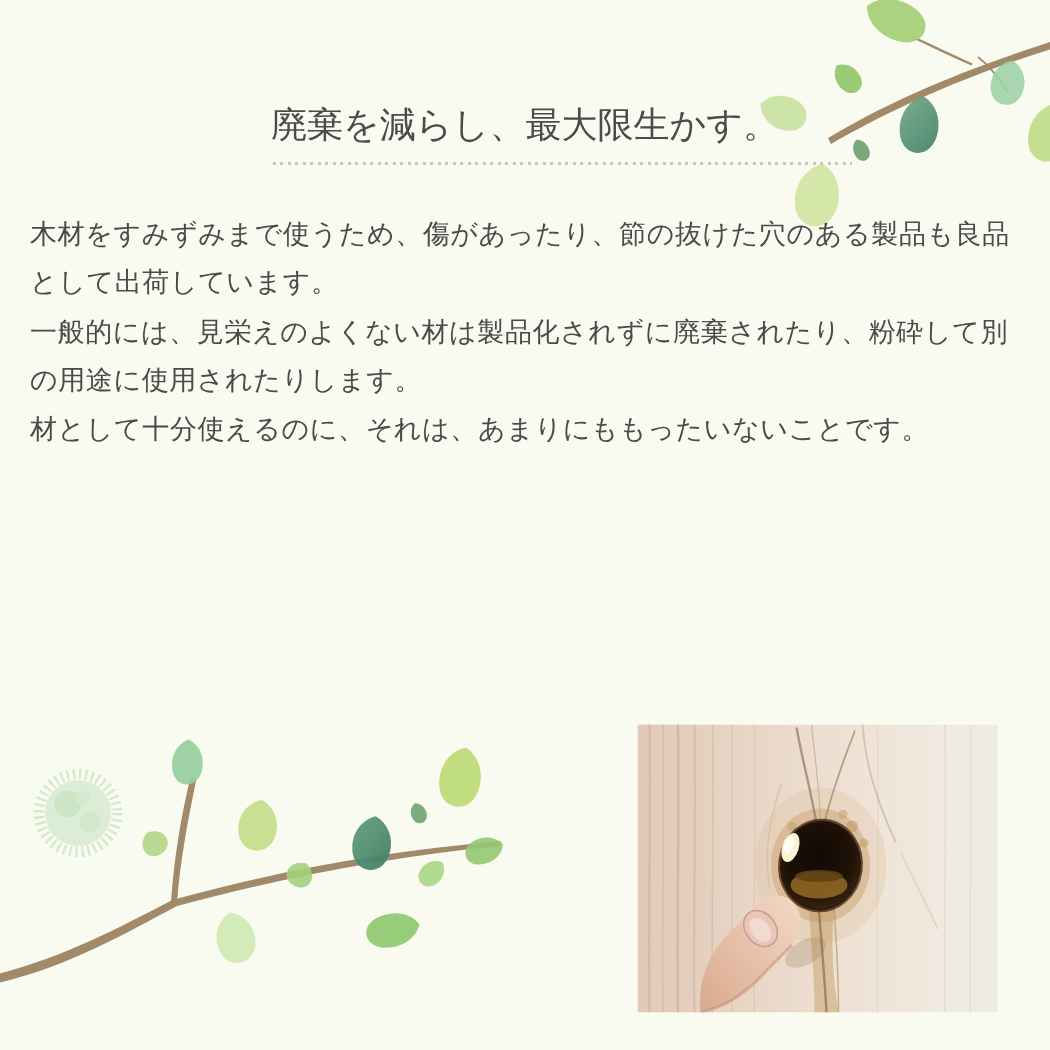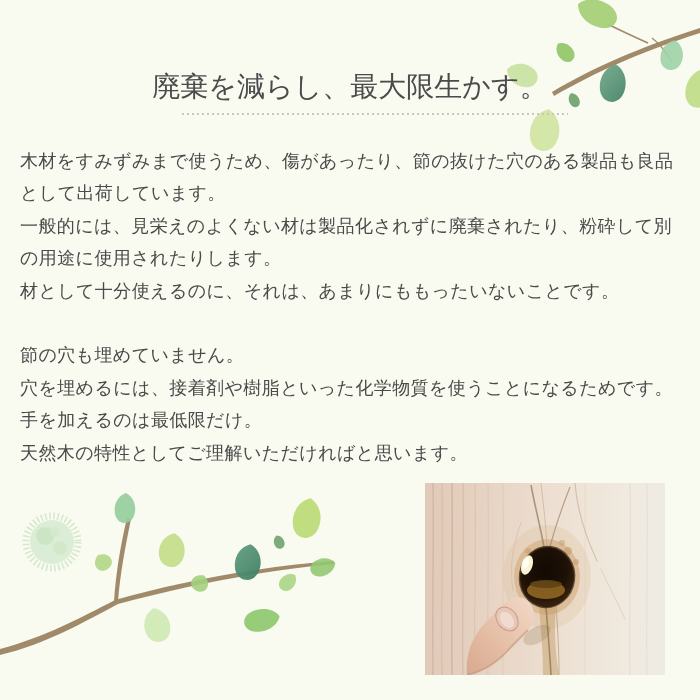--- a/index.html
+++ b/index.html
@@ -10,21 +10,21 @@
     overflow:hidden;
     font-family:"Liberation Sans", sans-serif;
   }
   .deco { position:absolute; pointer-events:none; }
   .deco-top-right { top:0; right:0; z-index:0; }
   .deco-bottom-left { left:0; bottom:0; z-index:0; }
   .content { position:relative; z-index:1; }
   .title {
     margin:0;
     padding-top:70px;
-    font-size:28px;
+    font-size:24px;
     font-weight:normal;
     color:#4b4b4b;
     text-align:center;
     line-height:1.2;
   }
   .dotted-divider {
     width:386px; height:2px;
     margin:9px 0 0 182px;
     background:repeating-linear-gradient(90deg,#c7c7c2 0 2px,transparent 2px 5px);
   }
@@ -114,24 +114,20 @@
   <div class="content">
     <h1 class="title">廃棄を減らし、最大限生かす。</h1>
     <div class="dotted-divider"></div>
 
     <div class="body-text">
       <p>木材をすみずみまで使うため、傷があったり、節の抜けた穴のある製品も良品
 として出荷しています。
 一般的には、見栄えのよくない材は製品化されずに廃棄されたり、粉砕して別
 の用途に使用されたりします。
 材として十分使えるのに、それは、あまりにももったいないことです。</p>
-      <p>節の穴も埋めていません。
-穴を埋めるには、接着剤や樹脂といった化学物質を使うことになるためです。
-手を加えるのは最低限だけ。
-天然木の特性としてご理解いただければと思います。</p>
     </div>
   </div>
 
   <div class="photo">
     <svg width="240" height="192" viewBox="0 0 240 192">
       <defs>
         <linearGradient id="woodBase" x1="0" y1="0" x2="1" y2="0">
           <stop offset="0" stop-color="#e0c9b8"></stop>
           <stop offset="0.3" stop-color="#e8d5c5"></stop>
           <stop offset="0.6" stop-color="#eee2d5"></stop>

